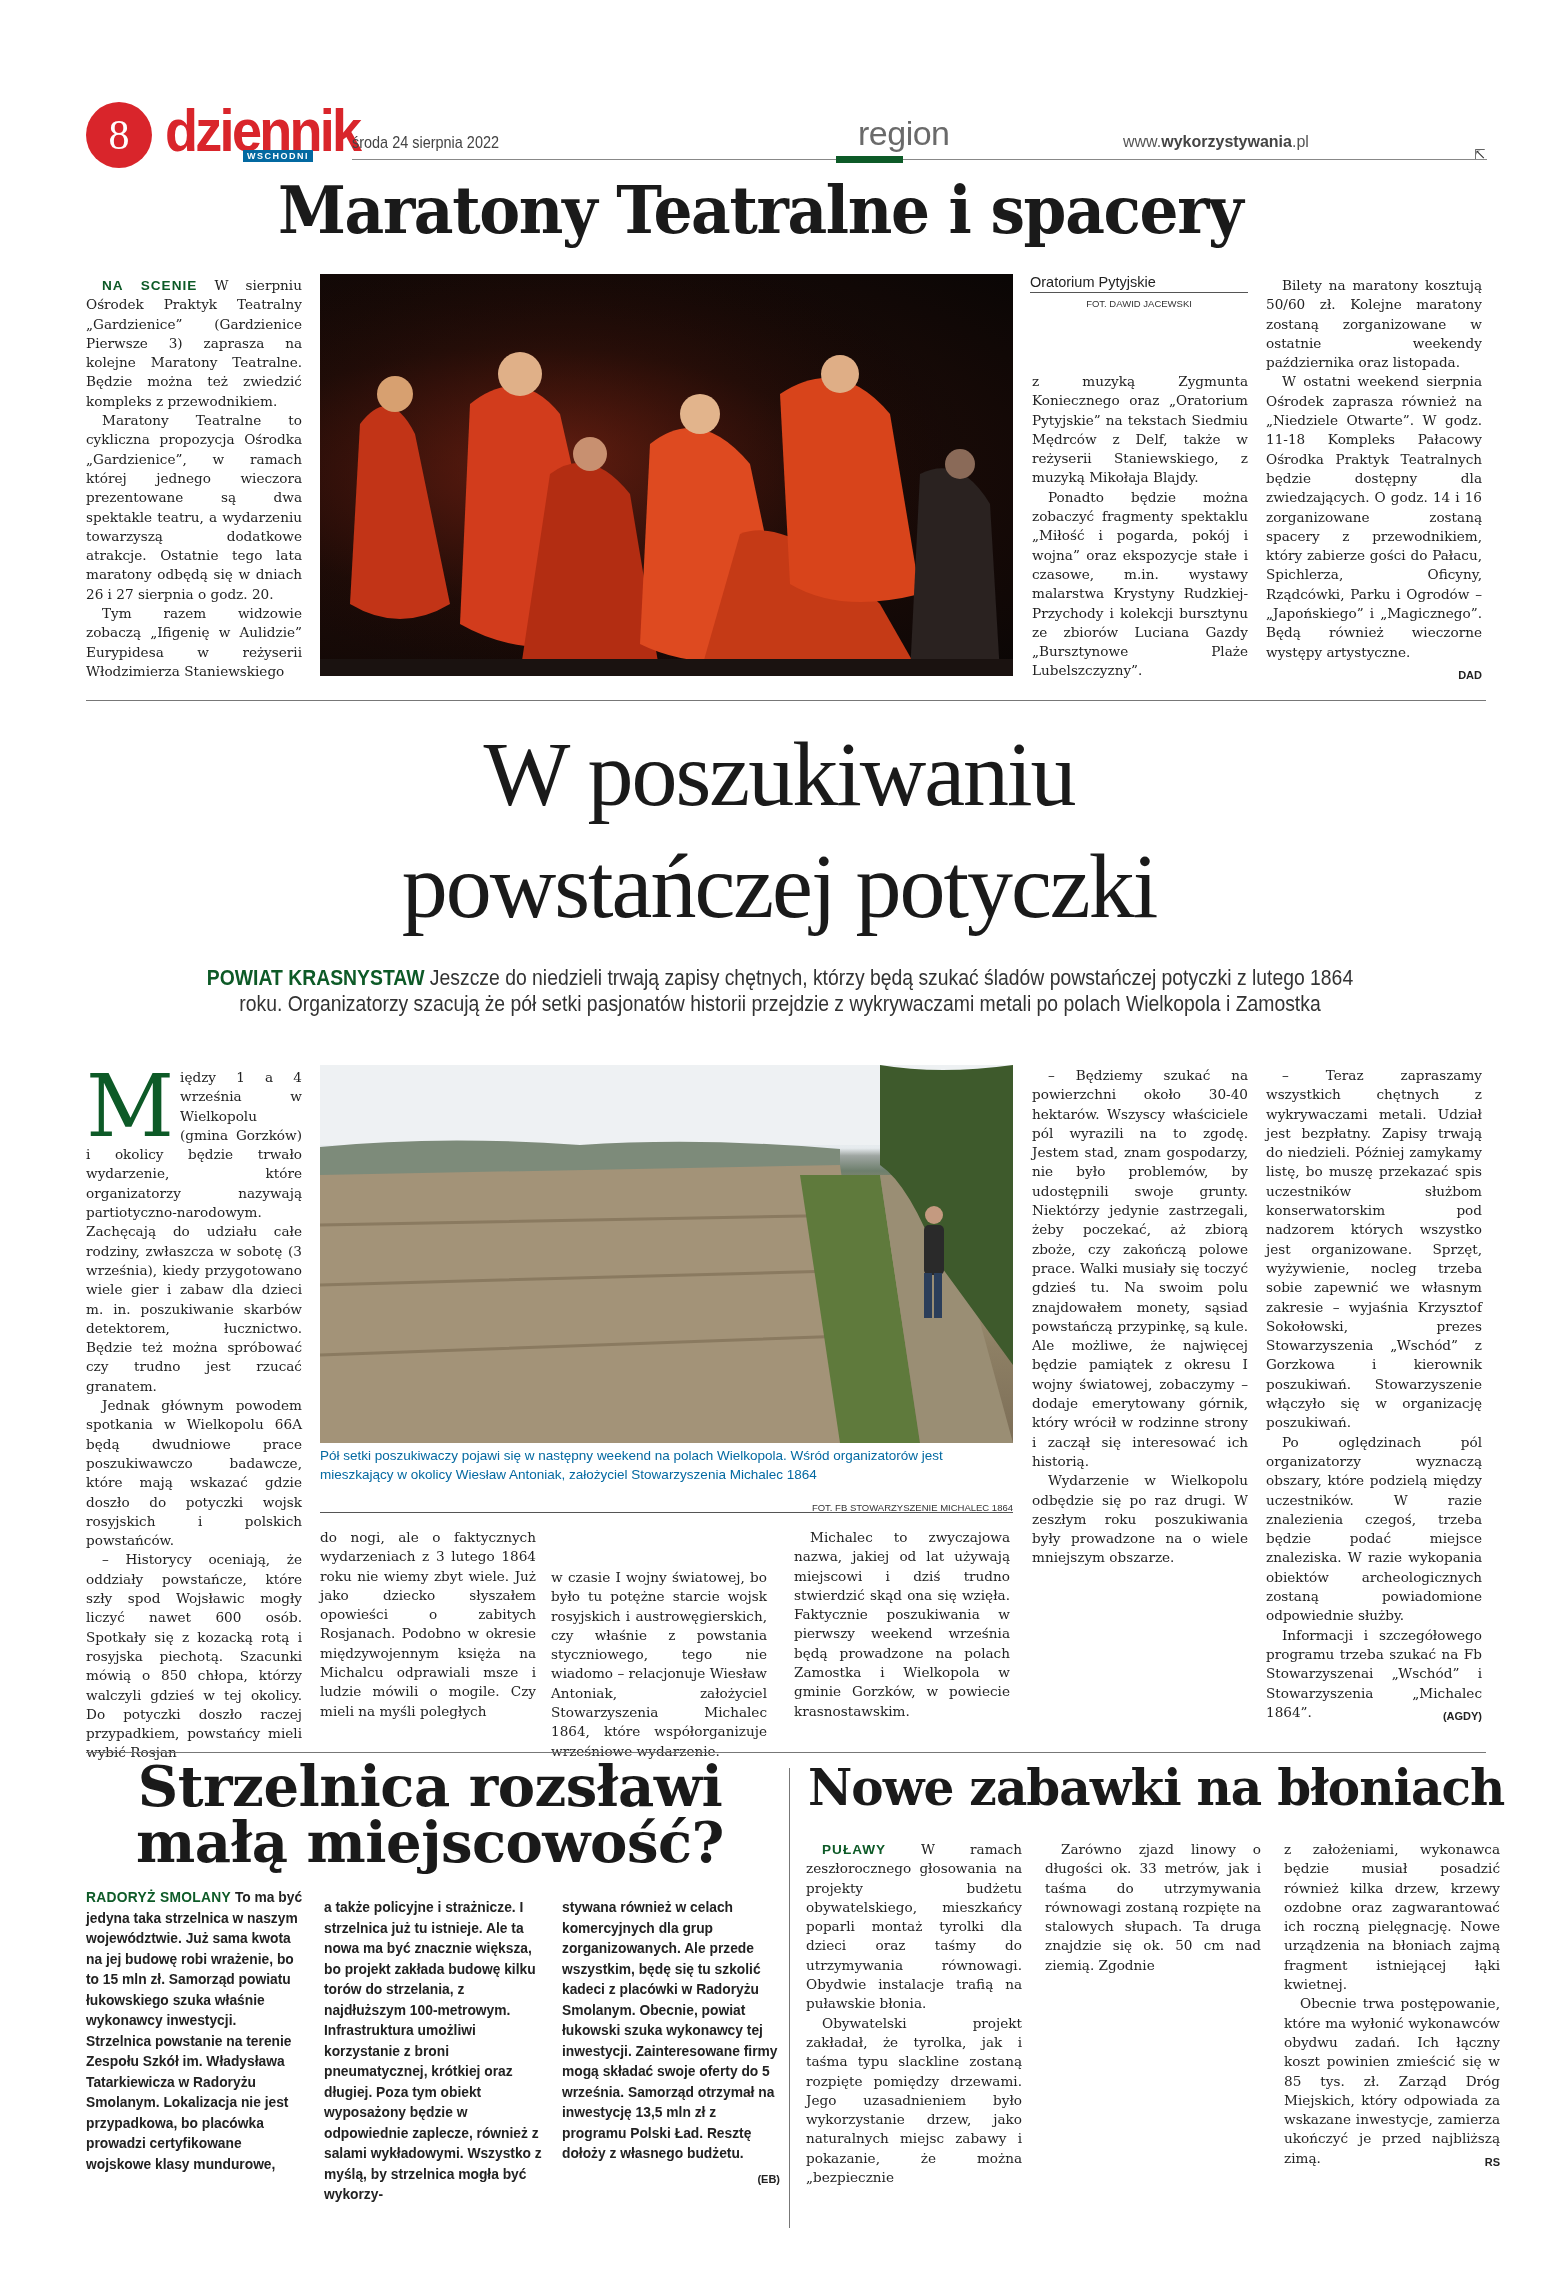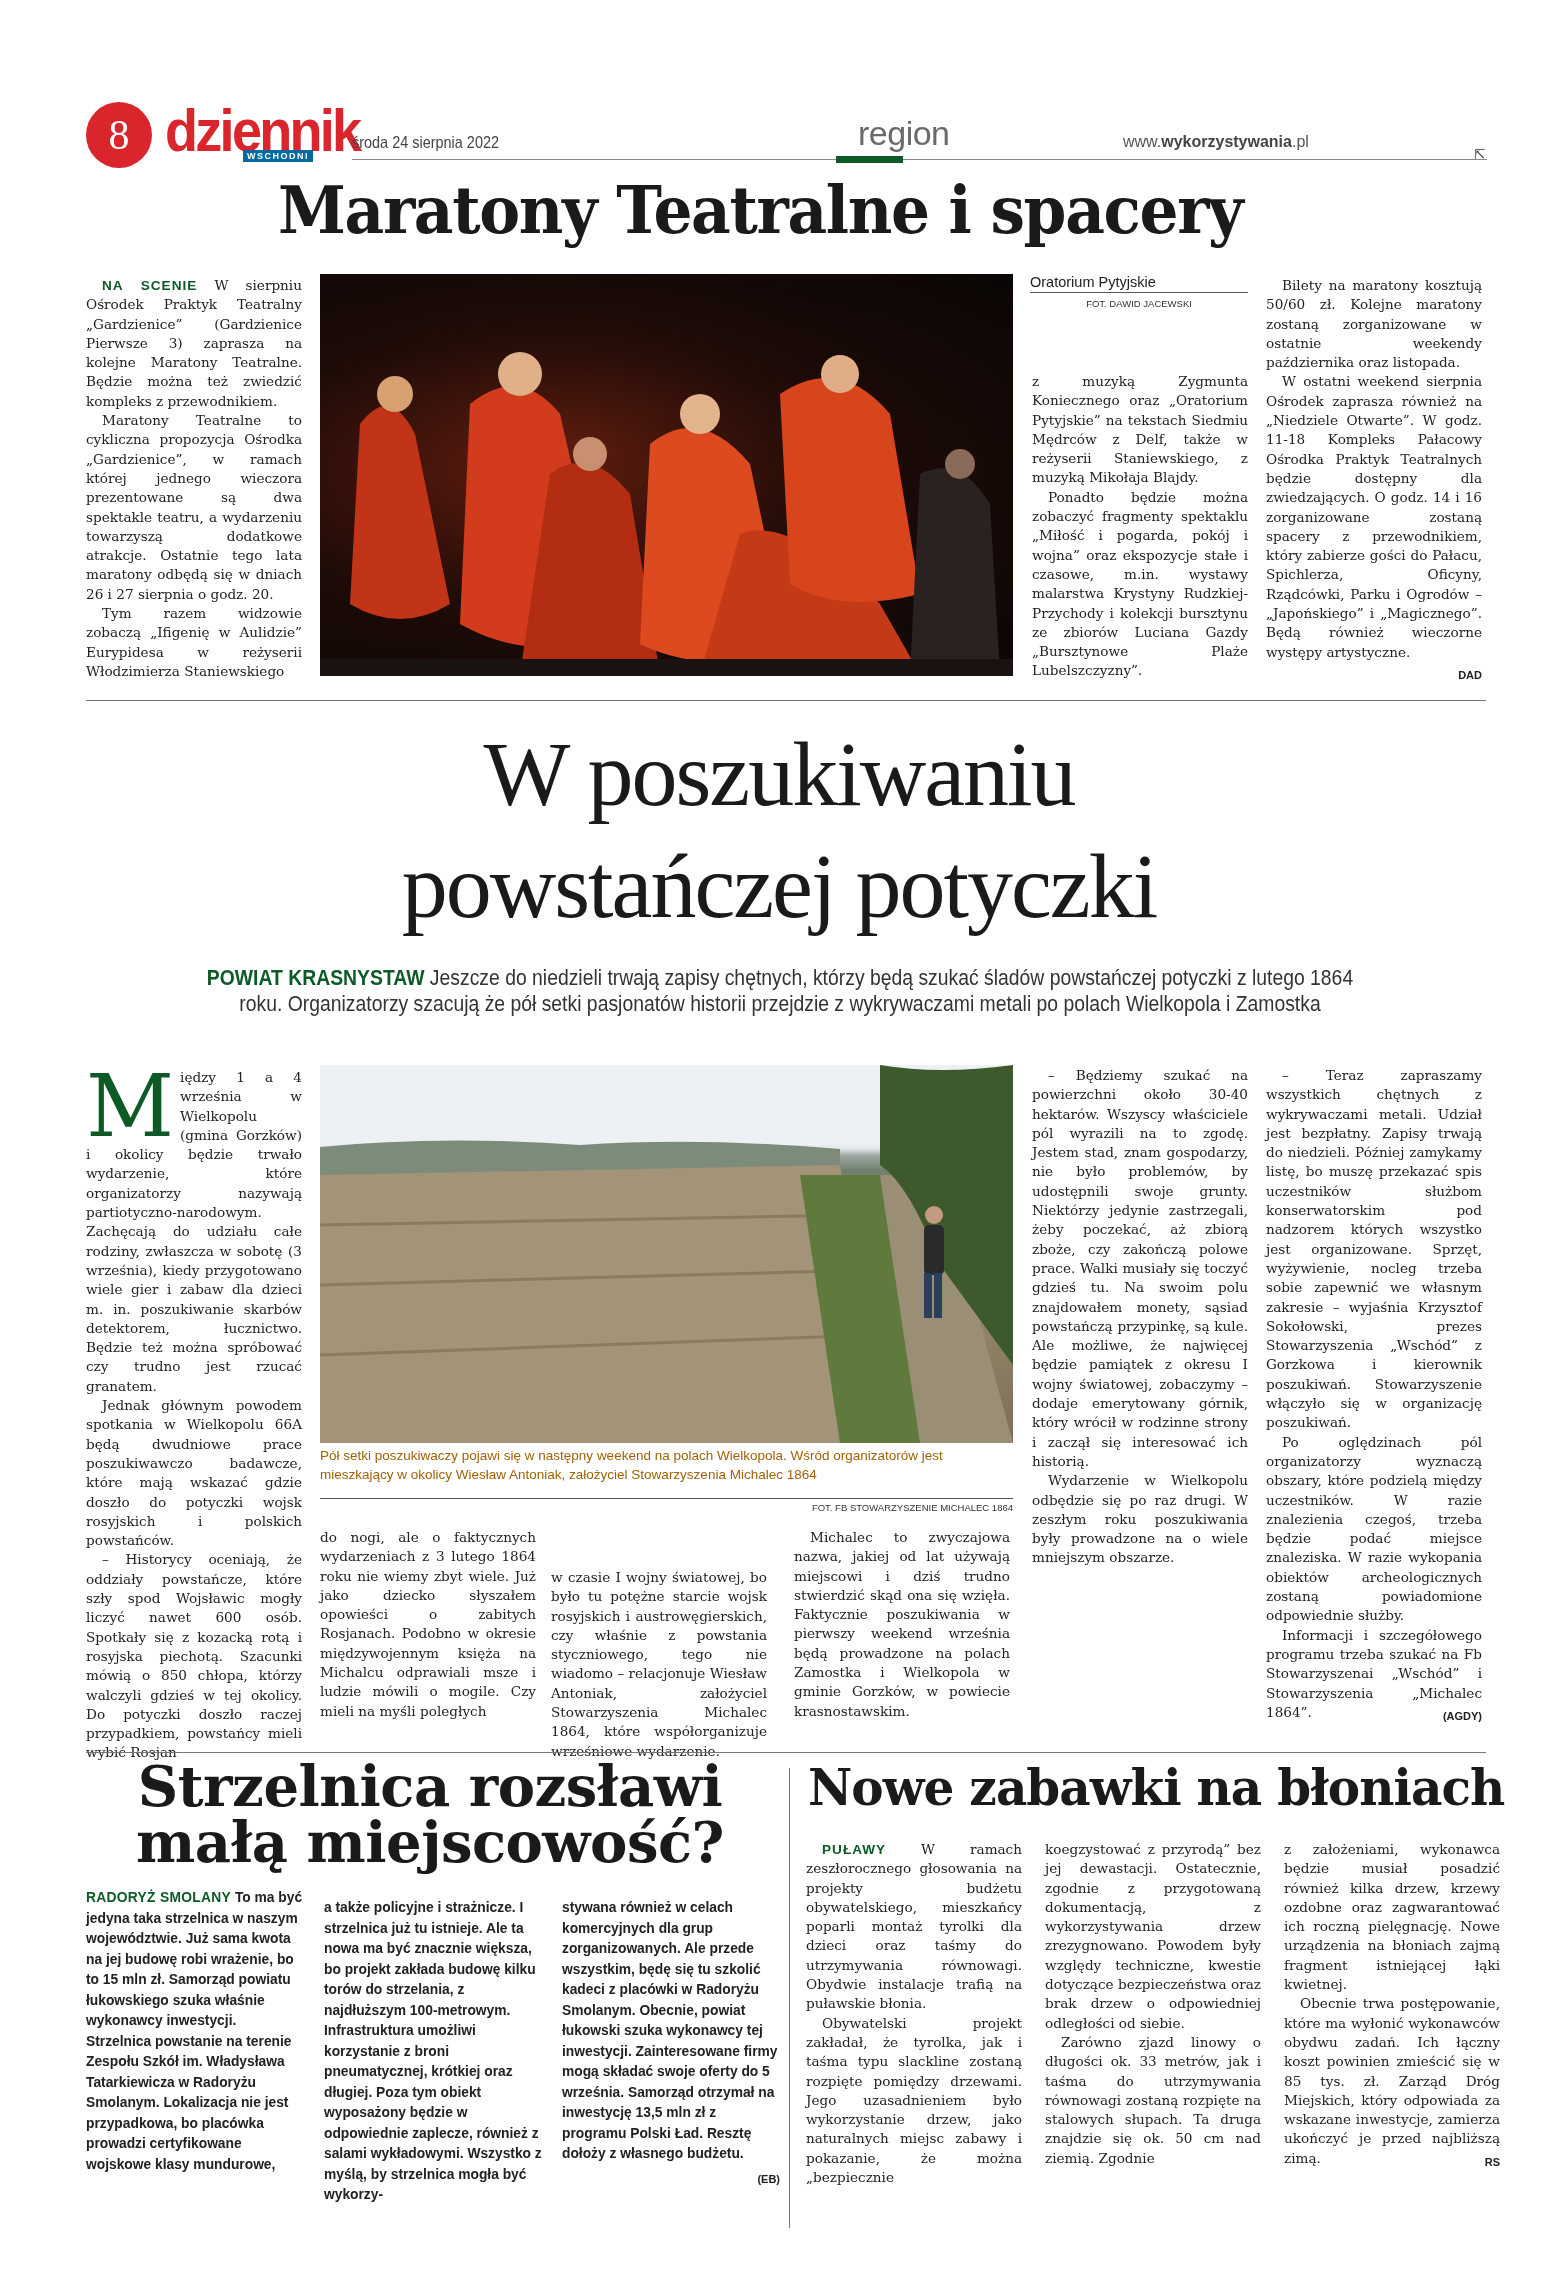--- a/index.html
+++ b/index.html
@@ -74,21 +74,21 @@
     background: linear-gradient(180deg, #f2f4f5 0%, #e6ebee 22%, #9fa6a2 24%, #6e7f6d 28%, #8d8a70 32%, #a99b7e 50%, #8d7f64 75%, #7c6e57 100%);
   }
 
   .caption-theatre {
     left: 1030px; top: 274px; width: 218px; font-family: "Liberation Sans", sans-serif;
     font-size: 14.5px; color: #222; border-bottom: 1px solid #555; padding-bottom: 2px;
   }
   .credit-theatre { left: 1030px; top: 298px; width: 218px; text-align: center; font-family: "Liberation Sans", sans-serif; font-size: 9.5px; color: #333; }
   .caption-field {
     left: 320px; top: 1447px; width: 693px; font-family: "Liberation Sans", sans-serif;
-    font-size: 13.5px; line-height: 18.5px; color: #a16207; padding-bottom: 14px;
+    font-size: 13.5px; line-height: 18.5px; color: #0369a1; padding-bottom: 28px;
     border-bottom: 1px solid #555;
   }
   .credit-field { left: 320px; top: 1502px; width: 693px; text-align: right; font-family: "Liberation Sans", sans-serif; font-size: 9.5px; color: #333; }
 
   .lead {
     left: 110px; width: 1340px; top: 965px; text-align: center;
     font-family: "Liberation Sans", sans-serif; font-size: 22px; line-height: 26px; color: #333;
     transform: scaleX(0.88); transform-origin: center;
   }
   .lead .kicker { letter-spacing: 0; }
@@ -228,19 +228,18 @@
 
 <div class="abs vrule" style="left:789px; top:1768px; height:460px;"></div>
 
 <div class="abs h-serif headline4" style="top:1758px;">Nowe zabawki na błoniach</div>
 
 <div class="abs col" style="left:806px; top:1840px; width:216px;">
   <p><span class="kicker">PUŁAWY</span> <span>W ramach zeszłorocznego głosowania na projekty budżetu obywatelskiego, mieszkańcy poparli montaż tyrolki dla dzieci oraz taśmy do utrzymywania równowagi. Obydwie instalacje trafią na puławskie błonia.</span></p>
   <p>Obywatelski projekt zakładał, że tyrolka, jak i taśma typu slackline zostaną rozpięte pomiędzy drzewami. Jego uzasadnieniem było wykorzystanie drzew, jako naturalnych miejsc zabawy i pokazanie, że można „bezpiecznie</p>
 </div>
 <div class="abs col" style="left:1045px; top:1840px; width:216px;">
-  <p class="noindent">koegzystować z przyrodą” bez jej dewastacji. Ostatecznie, zgodnie z przygotowaną dokumentacją, z wykorzystywania drzew zrezygnowano. Powodem były względy techniczne, kwestie dotyczące bezpieczeństwa oraz brak drzew o odpowiedniej odległości od siebie.</p>
   <p>Zarówno zjazd linowy o długości ok. 33 metrów, jak i taśma do utrzymywania równowagi zostaną rozpięte na stalowych słupach. Ta druga znajdzie się ok. 50 cm nad ziemią. Zgodnie</p>
 </div>
 <div class="abs col" style="left:1284px; top:1840px; width:216px;">
   <p class="noindent">z założeniami, wykonawca będzie musiał posadzić również kilka drzew, krzewy ozdobne oraz zagwarantować ich roczną pielęgnację. Nowe urządzenia na błoniach zajmą fragment istniejącej łąki kwietnej.</p>
   <p><span>Obecnie trwa postępowanie, które ma wyłonić wykonawców obydwu zadań. Ich łączny koszt powinien zmieścić się w 85 tys. zł. Zarząd Dróg Miejskich, który odpowiada za wskazane inwestycje, zamierza ukończyć je przed najbliższą zimą.</span> <span class="sig">RS</span></p>
 </div>
 
 </body></html>

